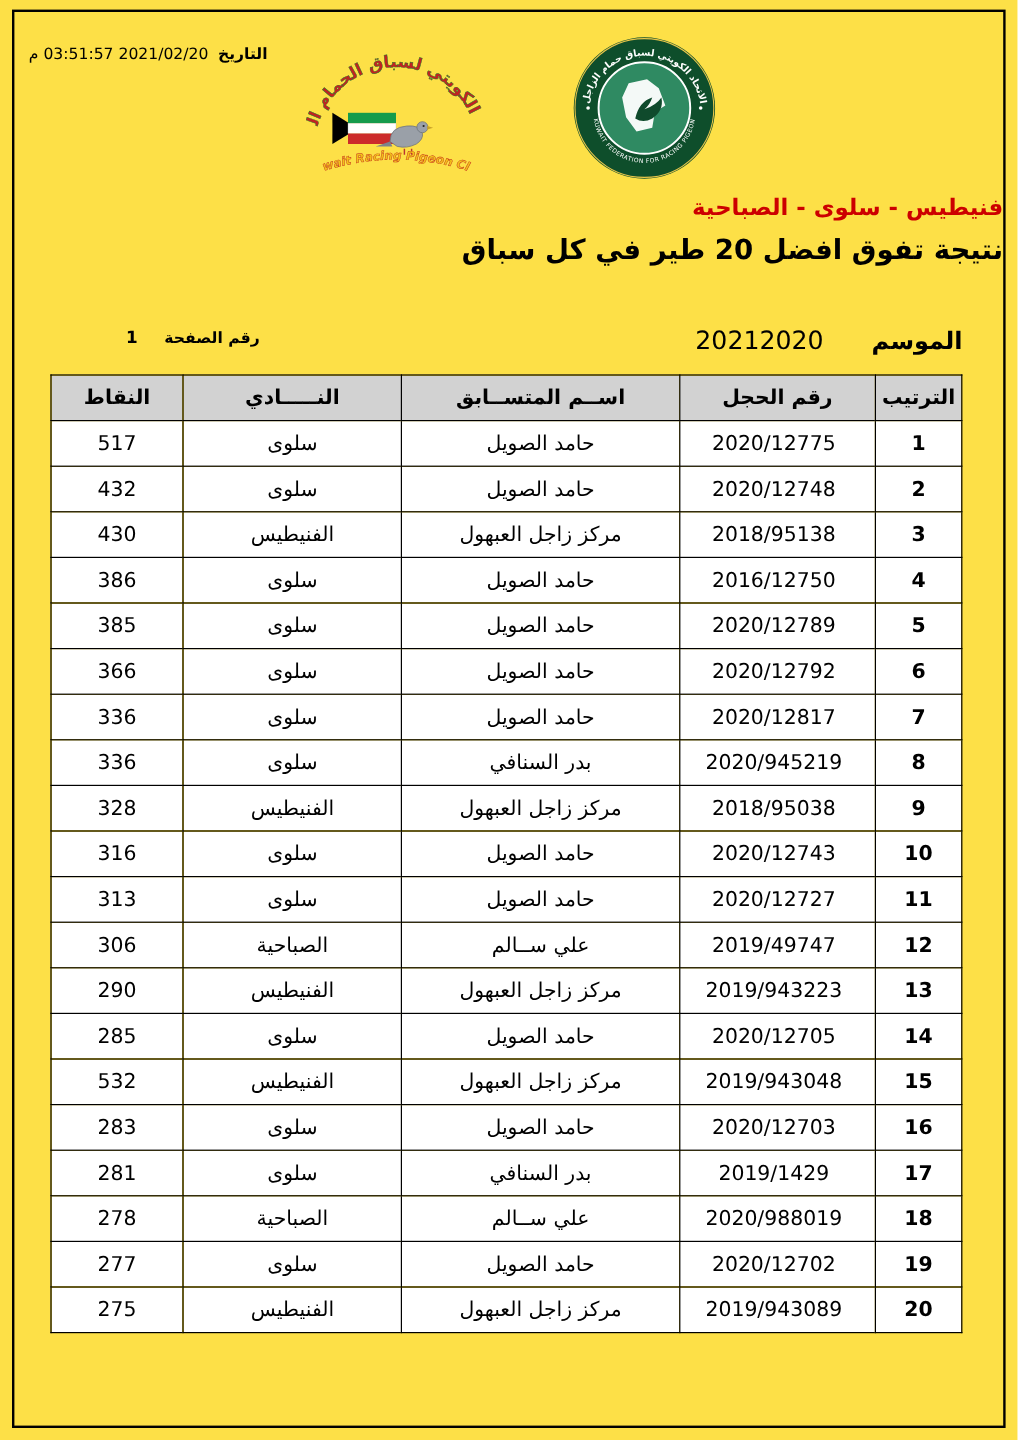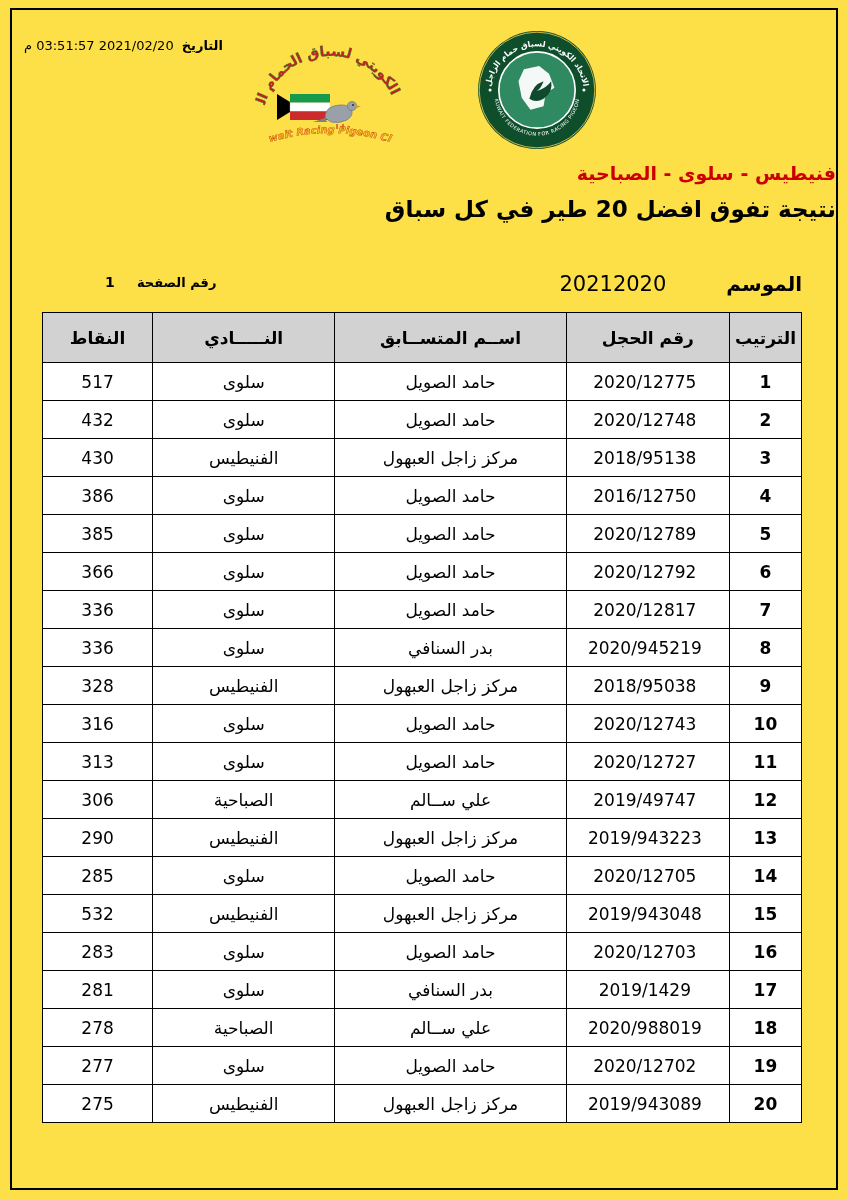--- a/index.html
+++ b/index.html
@@ -33,37 +33,37 @@
     position:absolute; top:186px; left:0; right:0;
     text-align:right; color:#000; font-weight:bold; font-size:23px;
     direction:rtl;
   }
   
   .season-row {
     position:absolute; top:262px; left:30px; width:760px;
     direction:rtl; display:flex; justify-content:space-between; align-items:flex-end;
   }
   .season-block { display:flex; align-items:flex-end; direction:rtl; }
-  .season-label { font-weight:bold; font-size:20px; margin-left:60px; }
+  .season-label { font-weight:bold; font-size:20px; margin-left:40px; }
   .season-value { font-size:21px; }
   .page-num-block { margin-left:63px; font-size:13px; direction:rtl; align-self:center; padding-bottom:4px; }
   .page-num-label { font-weight:bold; margin-left:18px; }
   .page-num-value { font-weight:bold; font-size:14px; }
   
   table.results {
     position:absolute; left:30px; top:302px; width:760px;
     border-collapse:collapse; direction:rtl; table-layout:fixed;
     font-family:"DejaVu Sans","Liberation Sans",sans-serif;
   }
   table.results th, table.results td {
     border:1px solid #000; text-align:center; vertical-align:middle;
     overflow:hidden; white-space:nowrap;
   }
   table.results th {
-    background:#d2d2d2; font-weight:bold; font-size:17px; height:50px;
+    background:#d2d2d2; font-weight:bold; font-size:17px; height:38px;
   }
   table.results td { height:38px; font-size:17px; background:#fff; }
   td.col-rank { font-weight:bold; font-size:17px; }
   td.col-ring { direction:ltr; text-align:right; padding-right:6px; font-size:20px; }
   td.col-points { font-size:17px; }
 </style>
 </head>
 <body>
 
 <div class="page">

